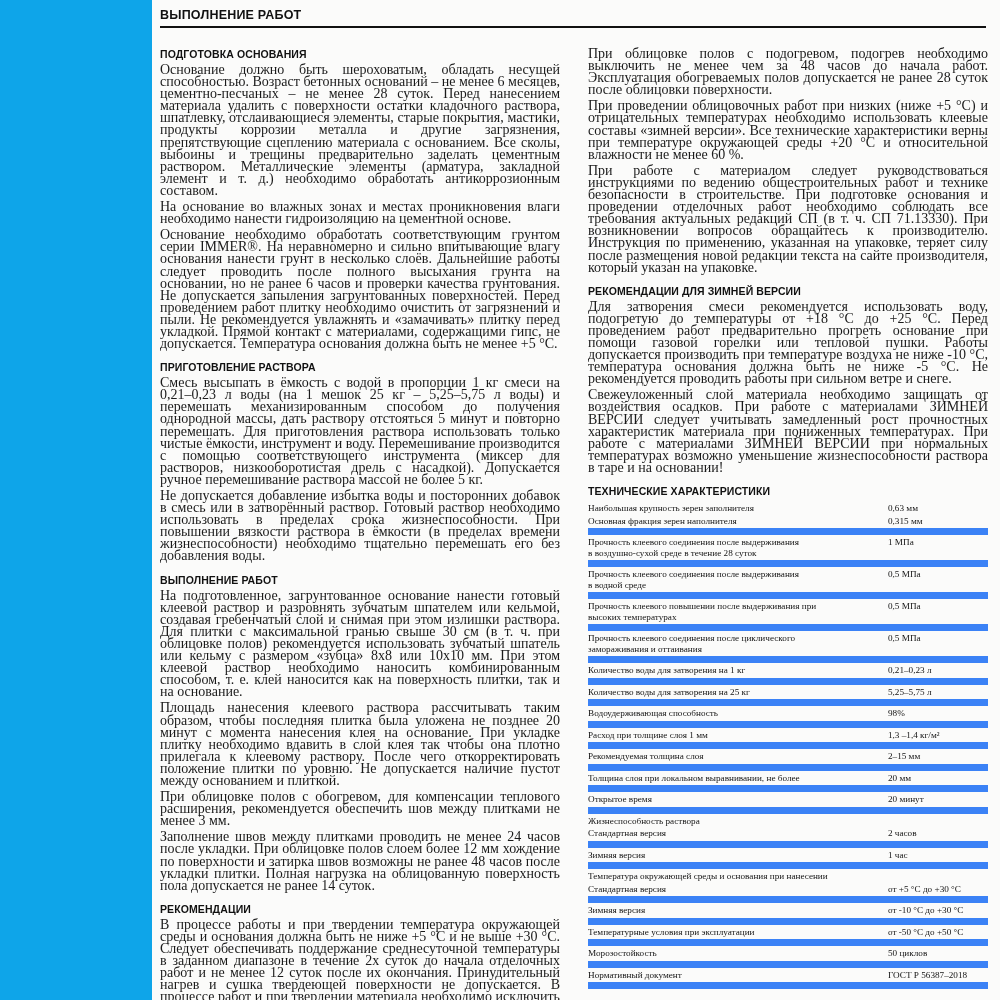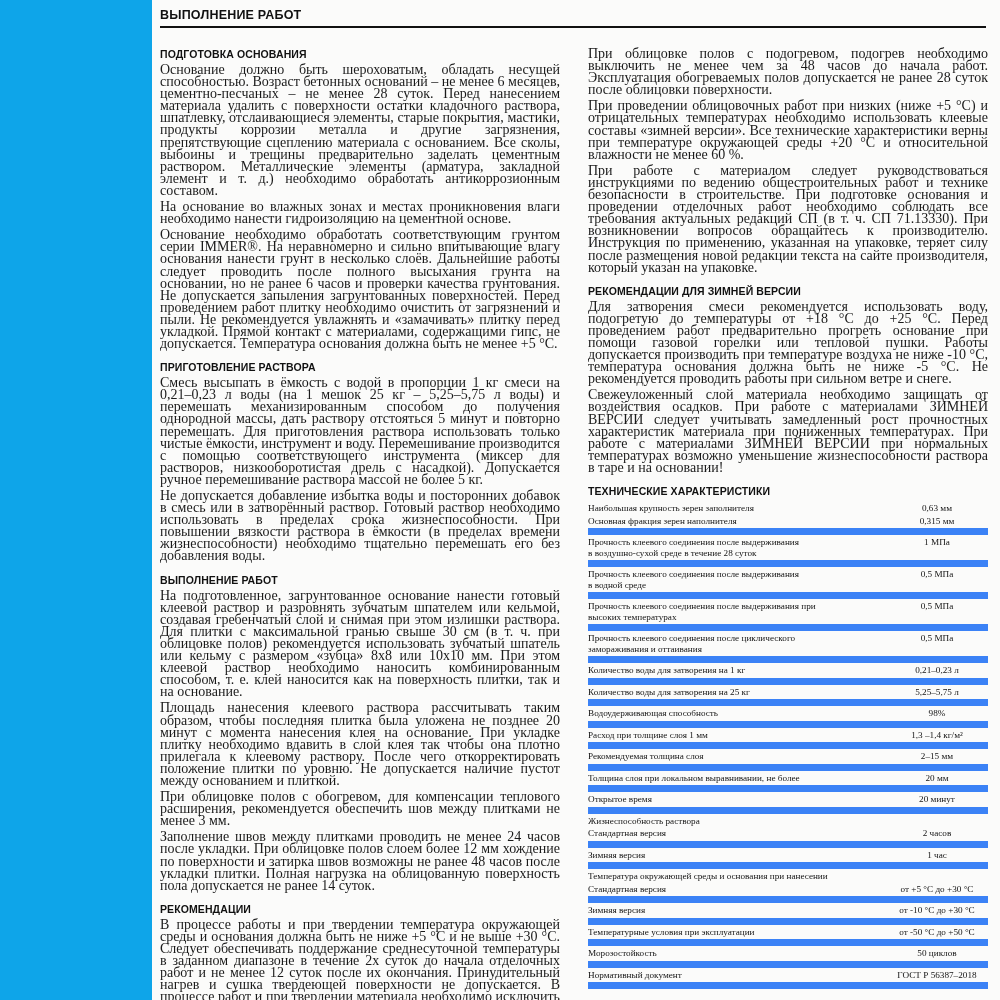--- a/index.html
+++ b/index.html
@@ -90,21 +90,21 @@
     font-size: 9.2px;
     line-height: 10.5px;
   }
   .tc-table td {
     padding: 2px 2px 2px 0;
     vertical-align: bottom;
     border-bottom: 7px solid #3b82f6;
     color: #141414;
   }
   .tc-table td.val {
-    text-align: center;
+    text-align: left;
     white-space: nowrap;
     padding-left: 6px;
   }
   .tc-table tr.noline td { border-bottom: none; padding-bottom: 0; }
   .tc-table tr.contline td { padding-top: 0; }
 
   
   .cons-title {
     font-family: "Liberation Sans", sans-serif;
     font-size: 10.5px;
@@ -209,21 +209,21 @@
             <tr class="noline">
               <td>Прочность клеевого соединения после выдерживания</td>
               <td class="val">0,5 МПа</td>
             </tr>
             <tr class="contline">
               <td>в водной среде</td>
               <td class="val"></td>
             </tr>
 
             <tr class="noline">
-              <td>Прочность клеевого соединения после выдерживания при</td>
+              <td>Прочность клеевого повышении после выдерживания при</td>
               <td class="val">0,5 МПа</td>
             </tr>
             <tr class="contline">
               <td>высоких температурах</td>
               <td class="val"></td>
             </tr>
 
             <tr class="noline">
               <td>Прочность клеевого соединения после циклического</td>
               <td class="val">0,5 МПа</td>

